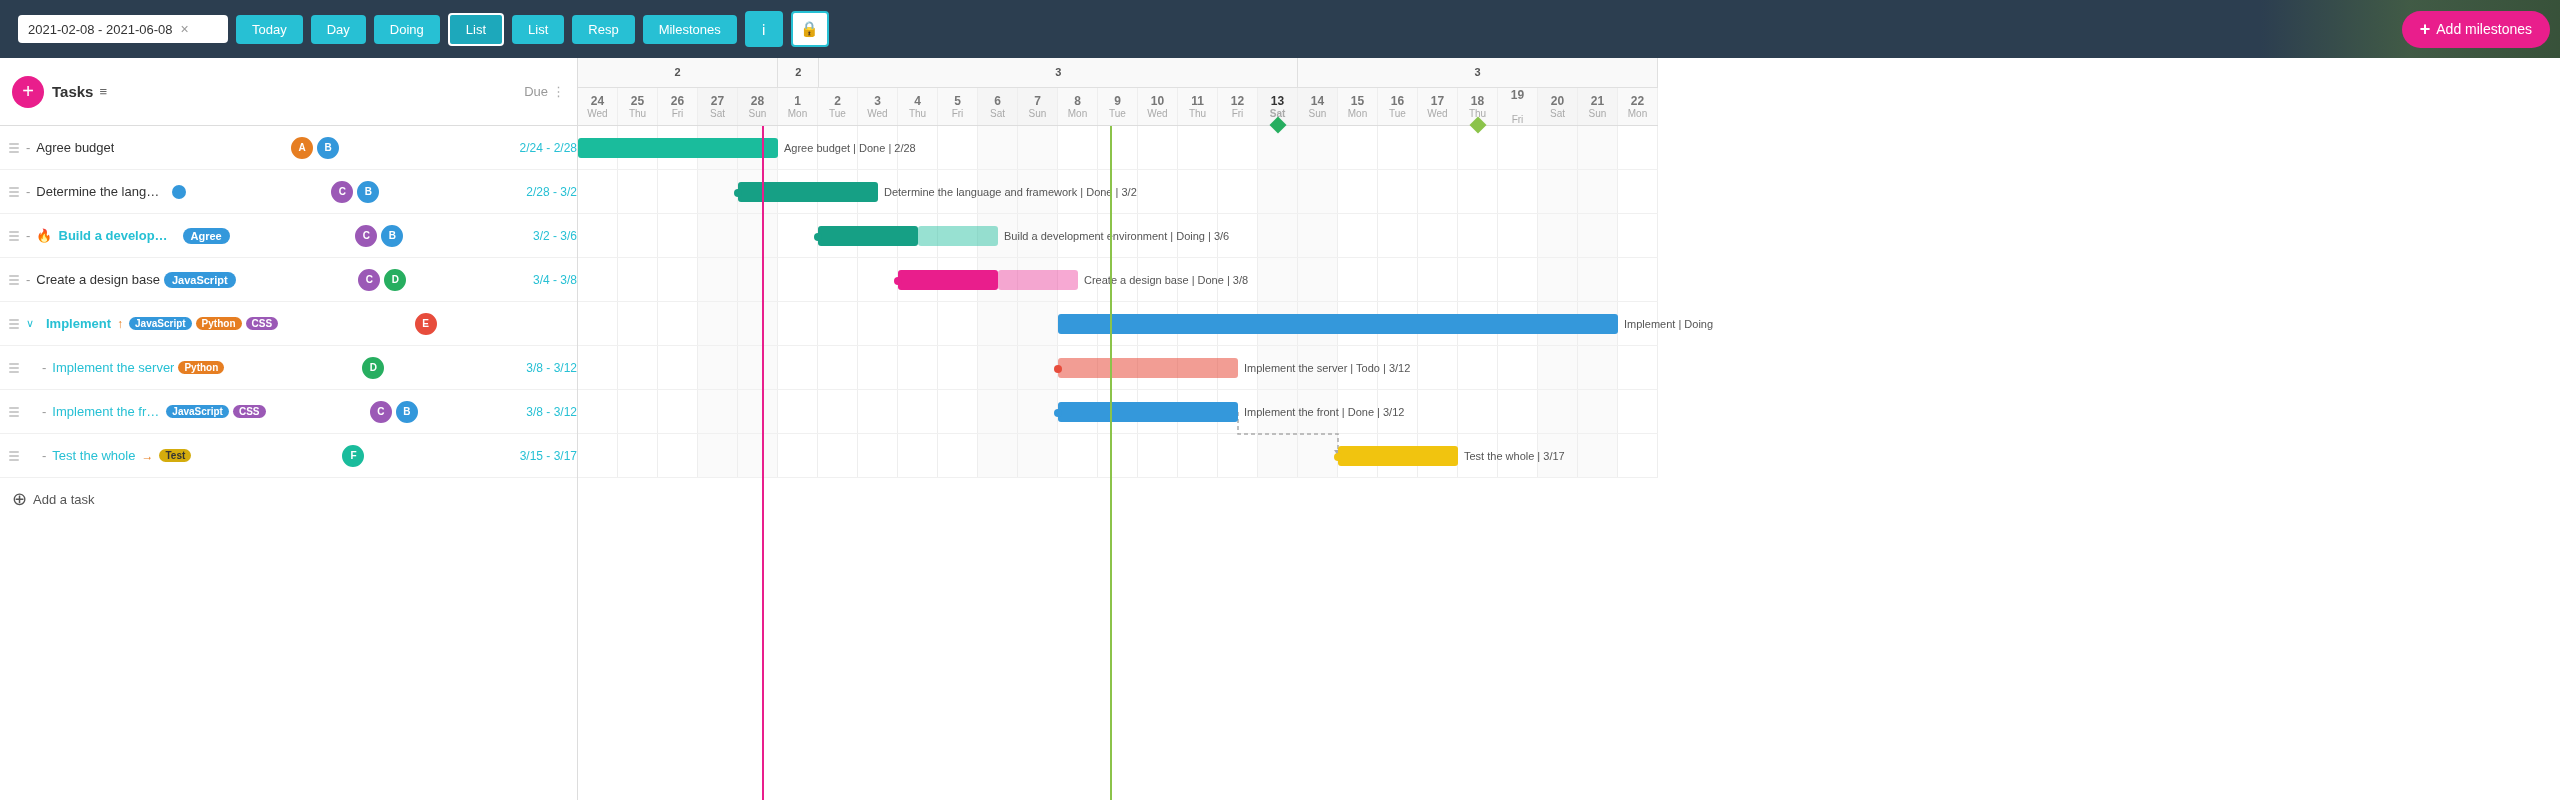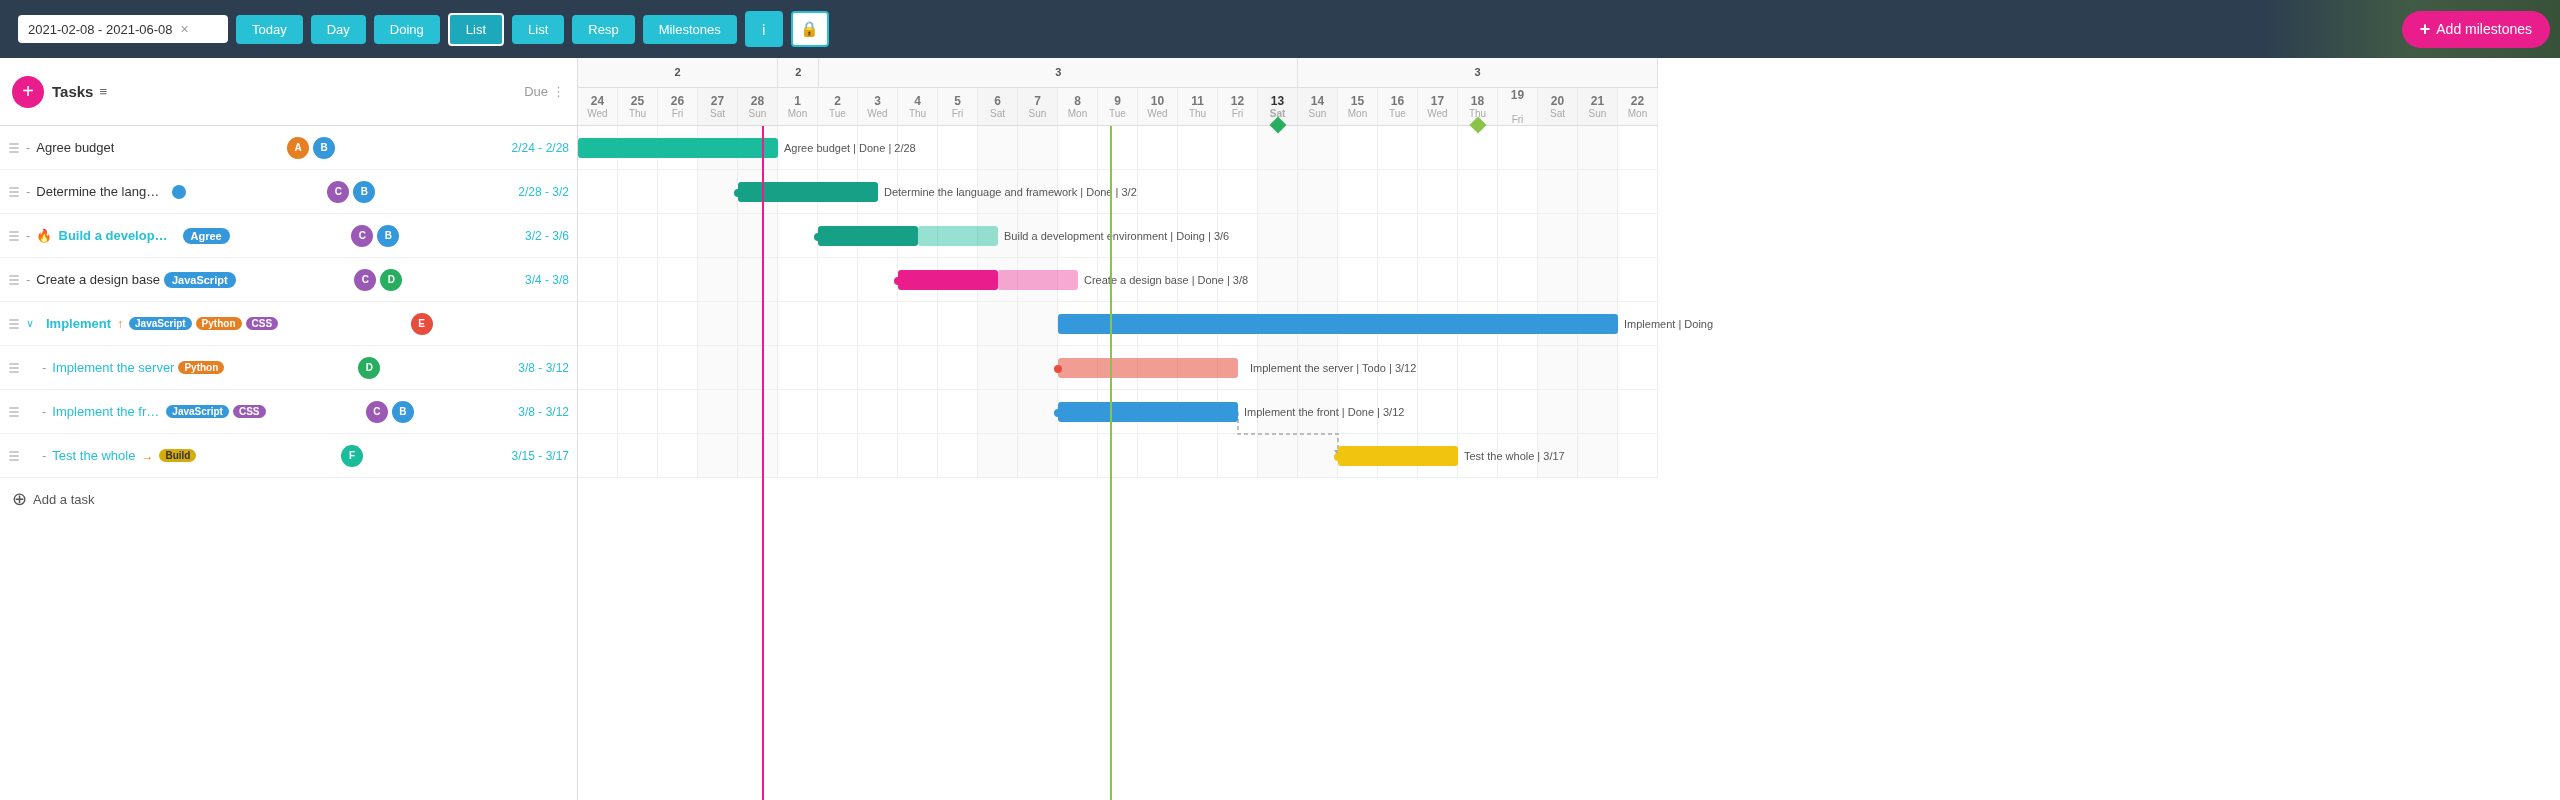--- a/index.html
+++ b/index.html
@@ -225,21 +225,20 @@
     .av4 { background: #27ae60; }
     .av5 { background: #e74c3c; }
     .av6 { background: #1abc9c; }
 
     .task-date {
       margin-left: auto;
       color: #27c0d4;
       font-size: 12px;
       white-space: nowrap;
       flex-shrink: 0;
-      padding-right: 8px;
     }
 
     .add-task-row {
       display: flex;
       align-items: center;
       height: 42px;
       padding: 0 12px;
       gap: 6px;
       color: #555;
       cursor: pointer;
@@ -570,21 +569,21 @@
       <div class="task-row">
         <div class="drag-handle">
             <span></span>
             <span></span>
             <span></span>
           </div>
         <div class="task-indent"></div>
         <span class="task-dash">-</span>
         <span class="task-name link">Test the whole</span>
         <span style="color:#e67e22;font-size:12px;margin:0 2px;">→</span>
-        <span class="tag yellow" style="font-size:10px;padding:1px 6px;">Build</span>
+        <span class="tag yellow" style="font-size:10px;padding:1px 6px;">Test</span>
         <div class="avatars" style="margin-left:auto;margin-right:4px;">
           <div class="avatar av6">F</div>
         </div>
         <span class="task-date">3/15 - 3/17</span>
       </div>
 
       <div class="add-task-row">
         <span style="font-size:18px;color:#555;">⊕</span>
         <span>Add a task</span>
       </div>
@@ -962,21 +961,21 @@
           <span class="bar-label" style="color: rgb(85, 85, 85);">Build a development environment | Doing | 3/6</span>
         </div>
         <div class="gantt-bar" style="left: 320px; width: 100px; top: 144px; background: rgb(233, 30, 140);"></div>
         <div class="gantt-bar" style="left: 420px; width: 80px; top: 144px; background: rgba(233, 30, 140, 0.38);">
           <span class="bar-label" style="color: rgb(85, 85, 85);">Create a design base | Done | 3/8</span>
         </div>
         <div class="gantt-bar" style="left: 480px; width: 560px; top: 188px; background: rgb(52, 152, 219);">
           <span class="bar-label" style="color: rgb(85, 85, 85);">Implement | Doing</span>
         </div>
         <div class="gantt-bar" style="left: 480px; width: 180px; top: 232px; background: rgba(231, 76, 60, 0.55);">
-          <span class="bar-label" style="color: rgb(85, 85, 85); margin-left: 6px;">Implement the server | Todo | 3/12</span>
+          <span class="bar-label" style="color: rgb(85, 85, 85);">Implement the server | Todo | 3/12</span>
         </div>
         <div class="gantt-bar" style="left: 480px; width: 180px; top: 276px; background: rgb(52, 152, 219);">
           <span class="bar-label" style="color: rgb(85, 85, 85);">Implement the front | Done | 3/12</span>
         </div>
         <div class="gantt-bar" style="left: 760px; width: 120px; top: 320px; background: rgb(241, 196, 15);">
           <span class="bar-label" style="color: rgb(85, 85, 85);">Test the whole | 3/17</span>
         </div>
         <div style="position: absolute; left: 156px; top: 63px; width: 8px; height: 8px; border-radius: 50%; background: rgb(22, 160, 133); z-index: 6;"></div>
         <div style="position: absolute; left: 236px; top: 107px; width: 8px; height: 8px; border-radius: 50%; background: rgb(22, 160, 133); z-index: 6;"></div>
         <div style="position: absolute; left: 316px; top: 151px; width: 8px; height: 8px; border-radius: 50%; background: rgb(233, 30, 140); z-index: 6;"></div>

